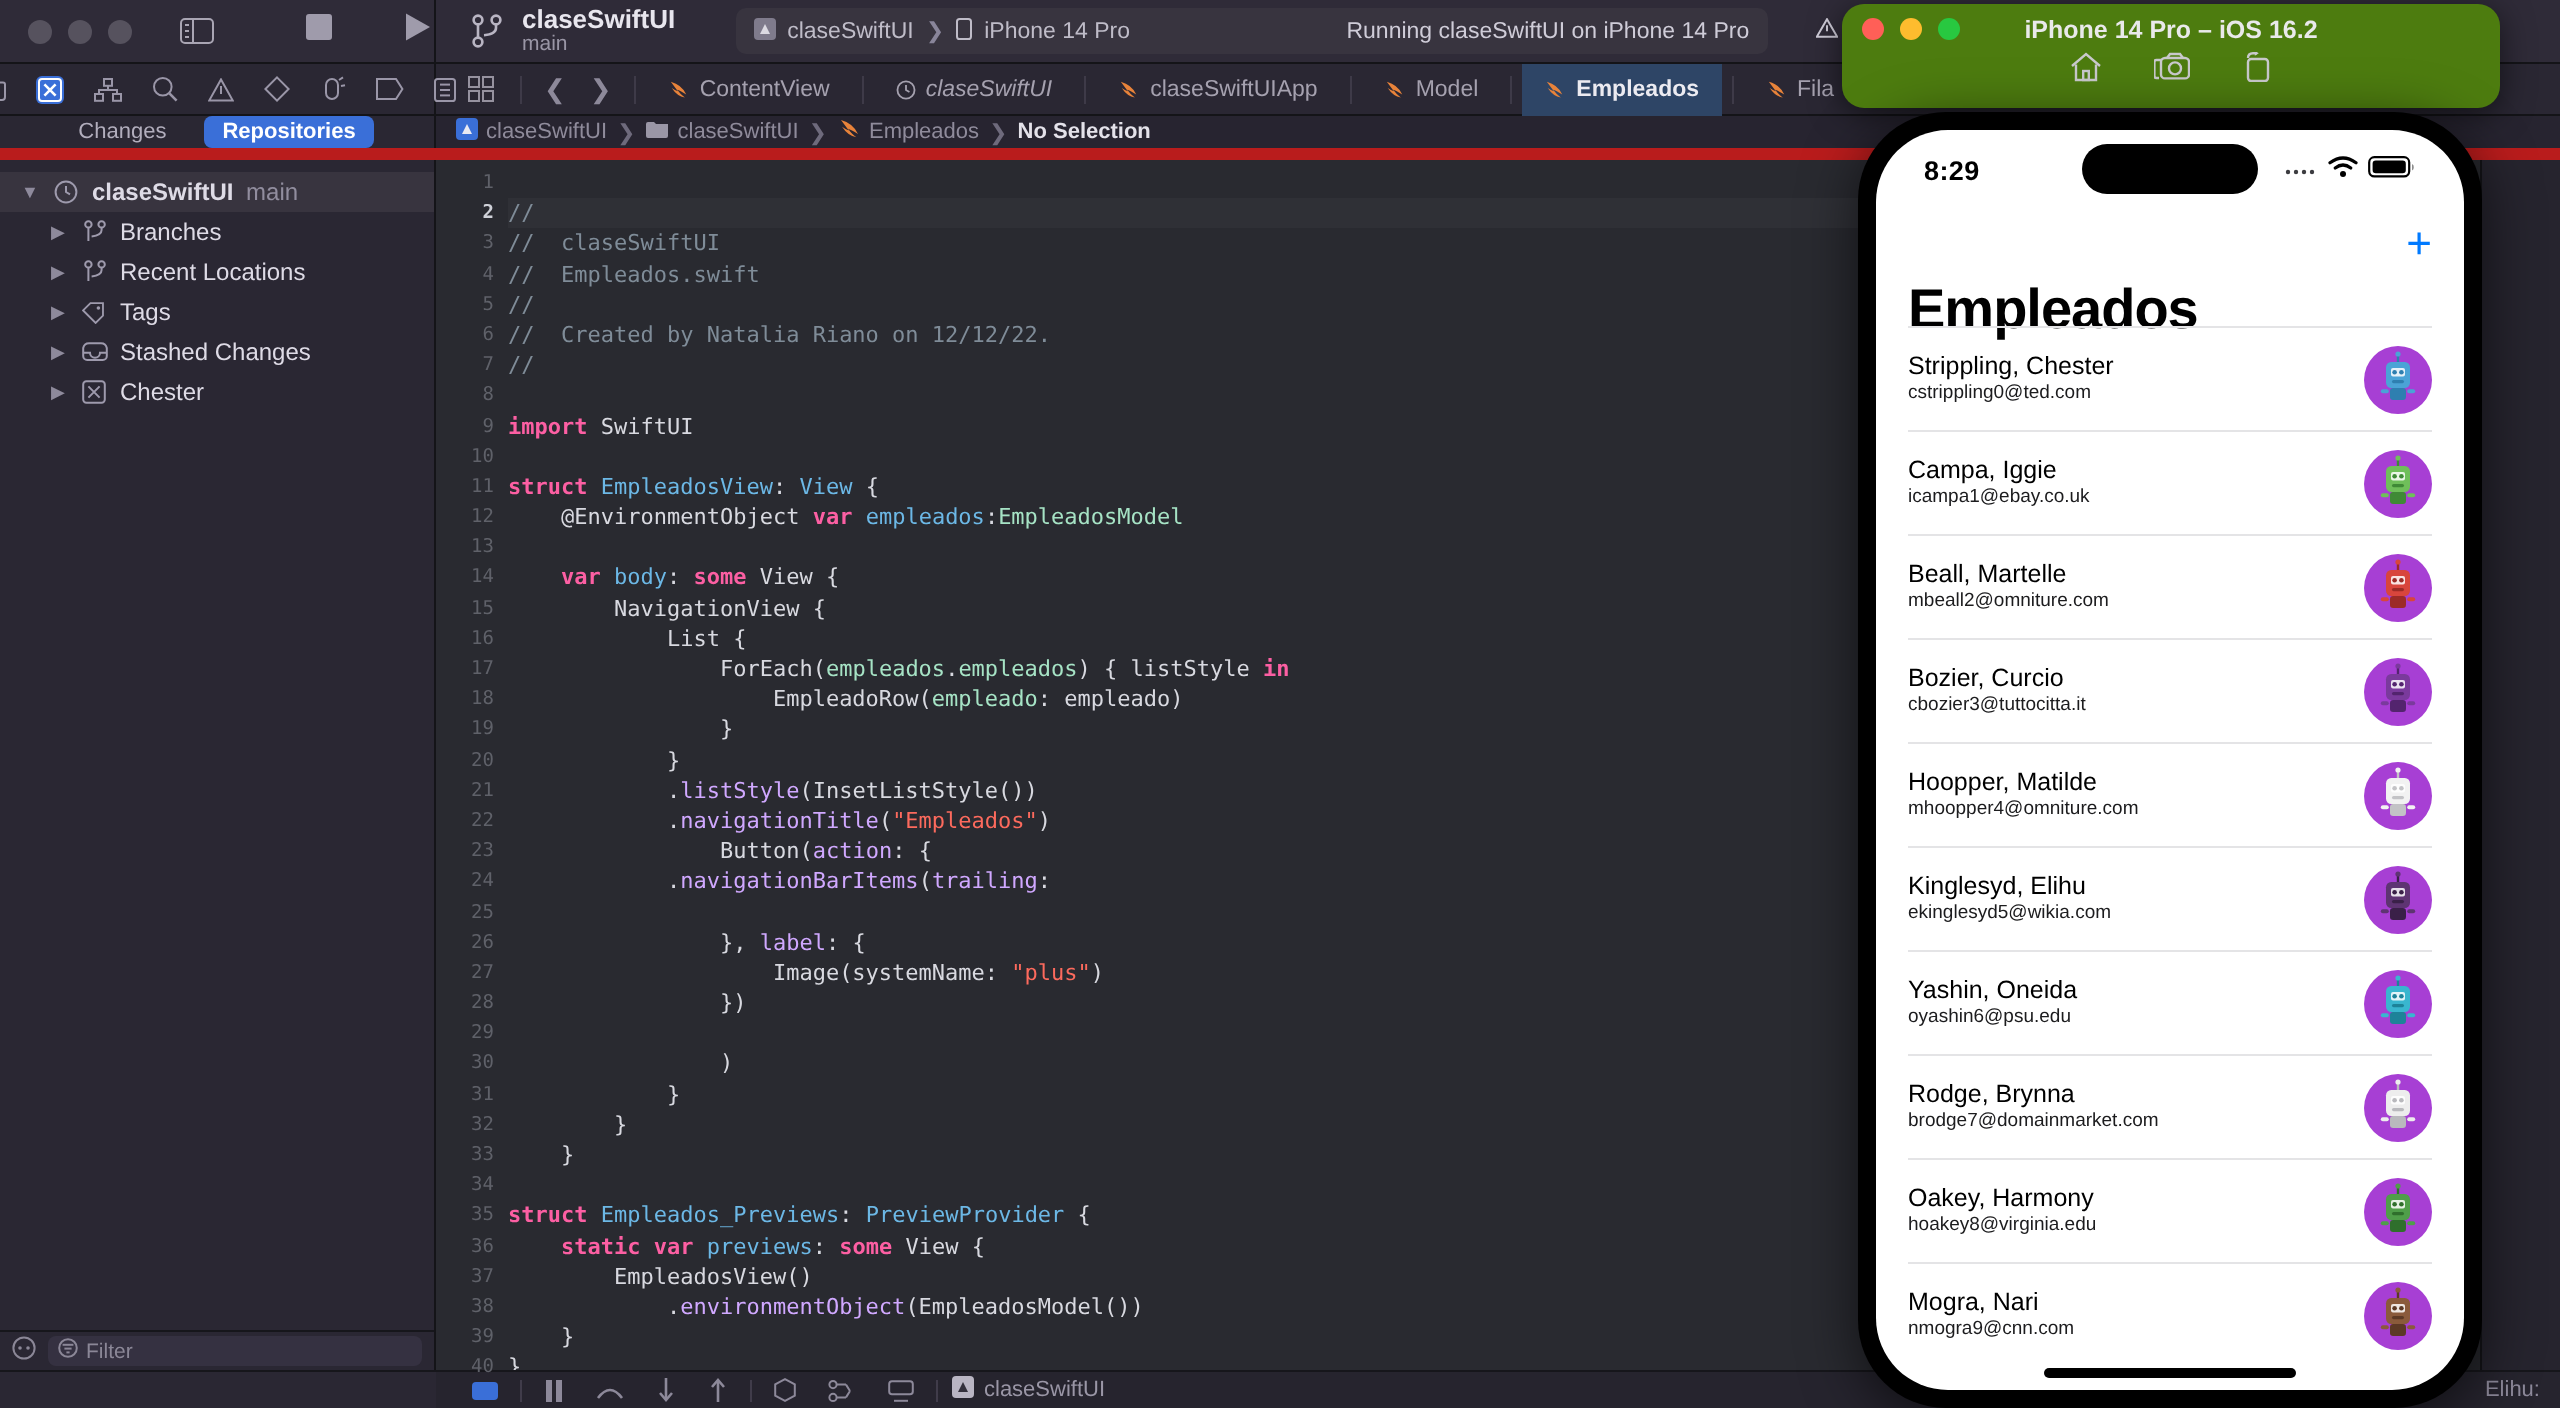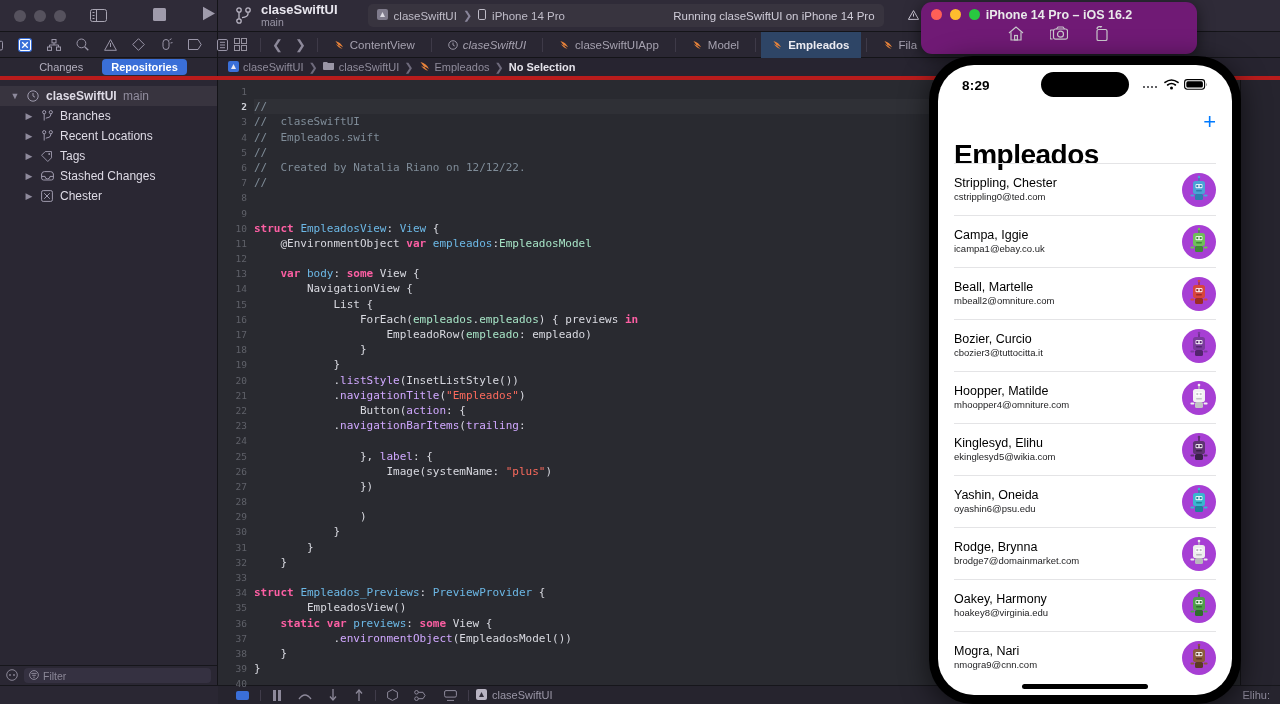--- a/index.html
+++ b/index.html
@@ -47,21 +47,21 @@
   .ir-right { flex:1; display:flex; align-items:center; padding-left:8px; gap:0px; font-size:11.5px; }
   .jumpbtn { color:#96929f; padding:0 8px; display:flex; align-items:center;}
   .arrowbtn { color:#8d899a; padding:0 6px; font-size:13px; }
   .vsep { width:1px; height:14px; background:#3e3a48; margin:0 5px; }
   .ftab { display:flex; align-items:center; gap:5px; padding:0 11px; height:26px;
           color:#a5a1af; font-size:11.5px; white-space:nowrap; }
   .ftab.sel { background:#2e4566; color:#ecebf1; font-weight:600; }
   .ftab.ital { font-style:italic; }
 
   
-  .subrow { height:22px; display:flex; border-bottom:4px solid #b91c1c;text-align:right; }
+  .subrow { height:22px; display:flex; border-bottom:6px solid #b91c1c;text-align:right; }
   .sr-left { width:218px; display:flex; align-items:center; justify-content:center; gap:10px;
              background:#2a2733; border-right:1px solid #141418; }
   .seg { font-size:11px; color:#b2aebd; padding:2px 9px; border-radius:4px; }
   .seg.on { background:#3a6fd8; color:#fff; font-weight:600; }
   .sr-right { flex:1; display:flex; align-items:center; gap:5px; padding-left:10px;
               background:#272430; font-size:11px; color:#8f8b9b; }
   .crumb { display:flex; align-items:center; gap:4px; }
   .crumb.last { color:#e4e2ea; font-weight:600; }
   .crumb-sep { color:#6e6a7c; font-size:11px; }
 
@@ -116,22 +116,22 @@
               background:#26242e; color:#8d899a; font-size:11px; }
   .bb-ico { padding:0 8px; display:flex; align-items:center; color:#8d899a; }
   .bb-ico.blue { color:#3a6fd8; }
   .bb-sep { width:1px; height:11px; background:#403c4a; margin:0 3px; }
   .bb-label { font-size:11px; color:#9a96a6; margin-left:4px; display:flex; gap:5px; align-items:center;}
   .bb-lineinfo { margin-left:auto; margin-right:10px; font-size:11px; color:#8d899a; }
 
   
   .sim { position:absolute; left:921px; top:0px; width:329px; height:704px; }
   .sim-chrome {
-    position:absolute; left:0; top:2px; width:276px; height:52px;
-    background:#701a75; border-radius:11px; box-shadow:0 3px 16px rgba(0,0,0,.55);
+    position:absolute; left:0; top:2px; width:329px; height:52px;
+    background:#4d7c0f; border-radius:11px; box-shadow:0 3px 16px rgba(0,0,0,.55);
   }
   .sim-tb { height:25px; display:flex; align-items:center; padding-left:10px; position:relative;}
   .sim-dots { display:flex; gap:8px; }
   .sd { width:11px; height:11px; border-radius:50%; }
   .sd.r{background:#ff5f57;} .sd.y{background:#febc2e;} .sd.g{background:#28c840;}
   .sim-title { position:absolute; left:0; right:0; text-align:center;
                font-size:12.5px; font-weight:700; color:#e9e9ea; pointer-events:none; }
   .sim-tools { display:flex; justify-content:center; gap:26px; color:#c9c9cc; margin-top:-1px; }
 
   .device {
@@ -537,48 +537,49 @@
           </div>
         <div class="codearea" id="codearea">
             <div class="cline">&nbsp;</div>
             <div class="cline hl"><span class="cm">//</span></div>
             <div class="cline"><span class="cm">//  claseSwiftUI</span></div>
             <div class="cline"><span class="cm">//  Empleados.swift</span></div>
             <div class="cline"><span class="cm">//</span></div>
             <div class="cline"><span class="cm">//  Created by Natalia Riano on 12/12/22.</span></div>
             <div class="cline"><span class="cm">//</span></div>
             <div class="cline">&nbsp;</div>
+            <div class="cline"><span class="kw">import</span><span class="pl"> SwiftUI</span></div>
             <div class="cline">&nbsp;</div>
             <div class="cline"><span class="kw">struct</span><span class="pl"> </span><span class="ty">EmpleadosView</span><span class="pl">: </span><span class="ty">View</span><span class="pl"> {</span></div>
             <div class="cline"><span class="pl">    @EnvironmentObject </span><span class="kw">var</span><span class="pl"> </span><span class="ty">empleados</span><span class="pl">:</span><span class="ty2">EmpleadosModel</span></div>
             <div class="cline">&nbsp;</div>
             <div class="cline"><span class="pl">    </span><span class="kw">var</span><span class="pl"> </span><span class="ty">body</span><span class="pl">: </span><span class="kw">some</span><span class="pl"> View {</span></div>
             <div class="cline"><span class="pl">        NavigationView {</span></div>
             <div class="cline"><span class="pl">            List {</span></div>
-            <div class="cline"><span class="pl">                ForEach(</span><span class="ty2">empleados</span><span class="pl">.</span><span class="ty2">empleados</span><span class="pl">) { previews </span><span class="kw">in</span></div>
+            <div class="cline"><span class="pl">                ForEach(</span><span class="ty2">empleados</span><span class="pl">.</span><span class="ty2">empleados</span><span class="pl">) { listStyle </span><span class="kw">in</span></div>
             <div class="cline"><span class="pl">                    EmpleadoRow(</span><span class="ty2">empleado</span><span class="pl">: empleado)</span></div>
             <div class="cline"><span class="pl">                }</span></div>
             <div class="cline"><span class="pl">            }</span></div>
             <div class="cline"><span class="pl">            .</span><span class="fn">listStyle</span><span class="pl">(InsetListStyle())</span></div>
             <div class="cline"><span class="pl">            .</span><span class="fn">navigationTitle</span><span class="pl">(</span><span class="st">"Empleados"</span><span class="pl">)</span></div>
             <div class="cline"><span class="pl">                Button(</span><span class="fn">action</span><span class="pl">: {</span></div>
             <div class="cline"><span class="pl">            .</span><span class="fn">navigationBarItems</span><span class="pl">(</span><span class="fn">trailing</span><span class="pl">:</span></div>
             <div class="cline">&nbsp;</div>
             <div class="cline"><span class="pl">                }, </span><span class="fn">label</span><span class="pl">: {</span></div>
             <div class="cline"><span class="pl">                    Image(systemName: </span><span class="st">"plus"</span><span class="pl">)</span></div>
             <div class="cline"><span class="pl">                })</span></div>
             <div class="cline">&nbsp;</div>
             <div class="cline"><span class="pl">                )</span></div>
             <div class="cline"><span class="pl">            }</span></div>
             <div class="cline"><span class="pl">        }</span></div>
             <div class="cline"><span class="pl">    }</span></div>
             <div class="cline">&nbsp;</div>
             <div class="cline"><span class="kw">struct</span><span class="pl"> </span><span class="ty">Empleados_Previews</span><span class="pl">: </span><span class="ty">PreviewProvider</span><span class="pl"> {</span></div>
+            <div class="cline"><span class="pl">    </span><span class="kw">static var</span><span class="pl"> </span><span class="ty">previews</span><span class="pl">: </span><span class="kw">some</span><span class="pl"> View {</span></div>
             <div class="cline"><span class="pl">        EmpleadosView()</span></div>
-            <div class="cline"><span class="pl">    </span><span class="kw">static var</span><span class="pl"> </span><span class="ty">previews</span><span class="pl">: </span><span class="kw">some</span><span class="pl"> View {</span></div>
             <div class="cline"><span class="pl">            .</span><span class="fn">environmentObject</span><span class="pl">(EmpleadosModel())</span></div>
             <div class="cline"><span class="pl">    }</span></div>
             <div class="cline"><span class="pl">}</span></div>
           </div>
         <div class="minimap" id="minimap">
             <div style="display: flex; height: 3.4px; margin-bottom: 0.6px; padding-left: 5px;"></div>
             <div style="display: flex; height: 3.4px; margin-bottom: 0.6px; padding-left: 5px;">
               <div style="height: 3.4px; width: 1px; margin-left: 0px; background: rgb(78, 81, 89); border-radius: 1px;"></div>
             </div>
             <div style="display: flex; height: 3.4px; margin-bottom: 0.6px; padding-left: 5px;">

